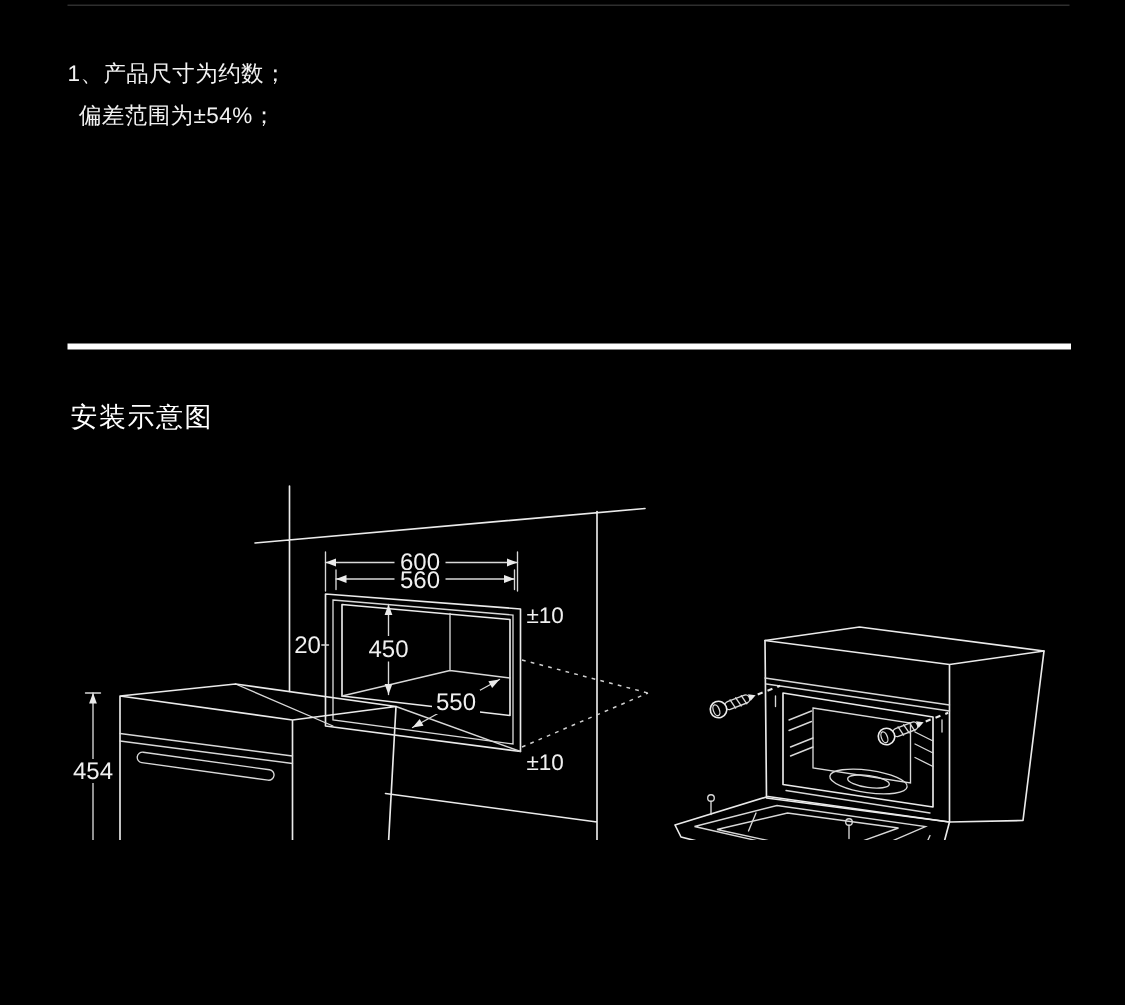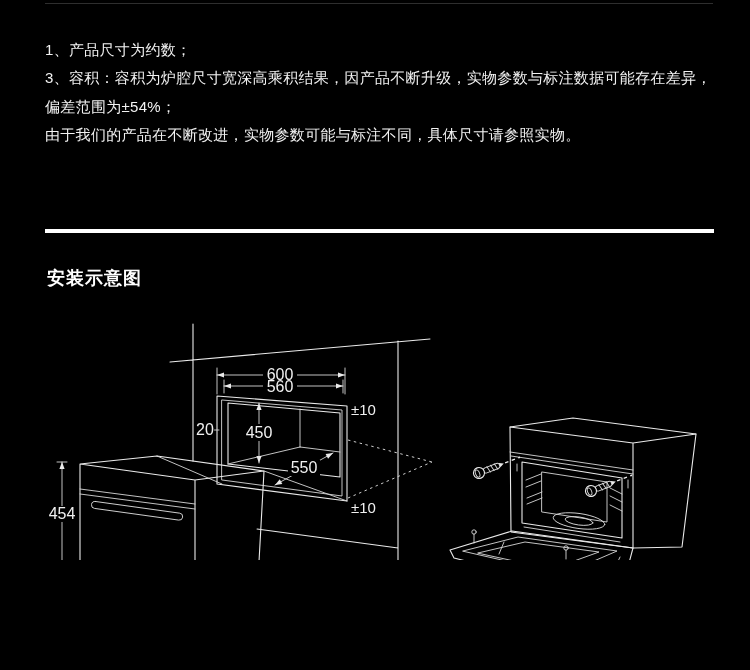--- a/index.html
+++ b/index.html
@@ -1,46 +1,44 @@
 <!DOCTYPE html>
 <html><head>
 <meta charset="utf-8">
 <style>
   html,body{margin:0;padding:0;background:#000;}
   .page{position:relative;width:750px;height:560px;background:#000;overflow:hidden;
-        font-family:"Liberation Sans","DejaVu Sans",sans-serif;}
+        font-family:"Liberation Sans","DejaVu Sans",sans-serif;text-align:center;}
   .hairline{position:absolute;left:45px;top:3px;width:668px;height:1px;background:#2e2e2e;}
   .notes{position:absolute;left:45px;top:36px;color:#f2f2f2;font-size:15px;
          line-height:28.4px;white-space:nowrap;letter-spacing:.3px;}
   .divider{position:absolute;left:45px;top:229px;width:669px;height:4px;background:#fff;}
   .sec-title{position:absolute;left:47px;top:266px;color:#fff;font-size:18px;
-             font-weight:700;letter-spacing:1px;}
+             font-weight:400;letter-spacing:1px;}
   svg.diagram{position:absolute;left:30px;top:310px;}
   .ln{stroke:#eaeaea;stroke-width:1.1;fill:none;stroke-linecap:round;stroke-linejoin:round;}
   .lnthin{stroke:#d8d8d8;stroke-width:0.9;fill:none;stroke-linecap:round;}
   .dot{stroke:#cfcfcf;stroke-width:1;fill:none;stroke-dasharray:2.5,3.5;}
   .dash{stroke:#eaeaea;stroke-width:1.4;fill:none;stroke-dasharray:3.5,3.5;}
   .arr{fill:#eaeaea;stroke:none;}
   .tbg{fill:#000;stroke:none;}
   .dim{fill:#f0f0f0;font-size:16px;text-anchor:middle;font-family:"Liberation Sans",sans-serif;}
   .dims{fill:#f0f0f0;font-size:15px;font-family:"Liberation Sans",sans-serif;}
   .blk{fill:#000;stroke:#eaeaea;stroke-width:1.1;}
 </style>
 </head>
 <body>
 
 <div class="page">
 
   <div class="hairline"></div>
 
   <div class="notes">
     <div>1、产品尺寸为约数；</div>
-    <div>3、容积：容积为炉腔尺寸宽深高乘积结果，因产品不断升级，实物参数与标注数据可能存在差异，</div>
     <div>偏差范围为±54%；</div>
-    <div>由于我们的产品在不断改进，实物参数可能与标注不同，具体尺寸请参照实物。</div>
   </div>
 
   <div class="divider"></div>
 
   <div class="sec-title">安装示意图</div>
 
   <svg class="diagram" width="690" height="330" viewBox="0 0 690 330">
 
     <g>
 

